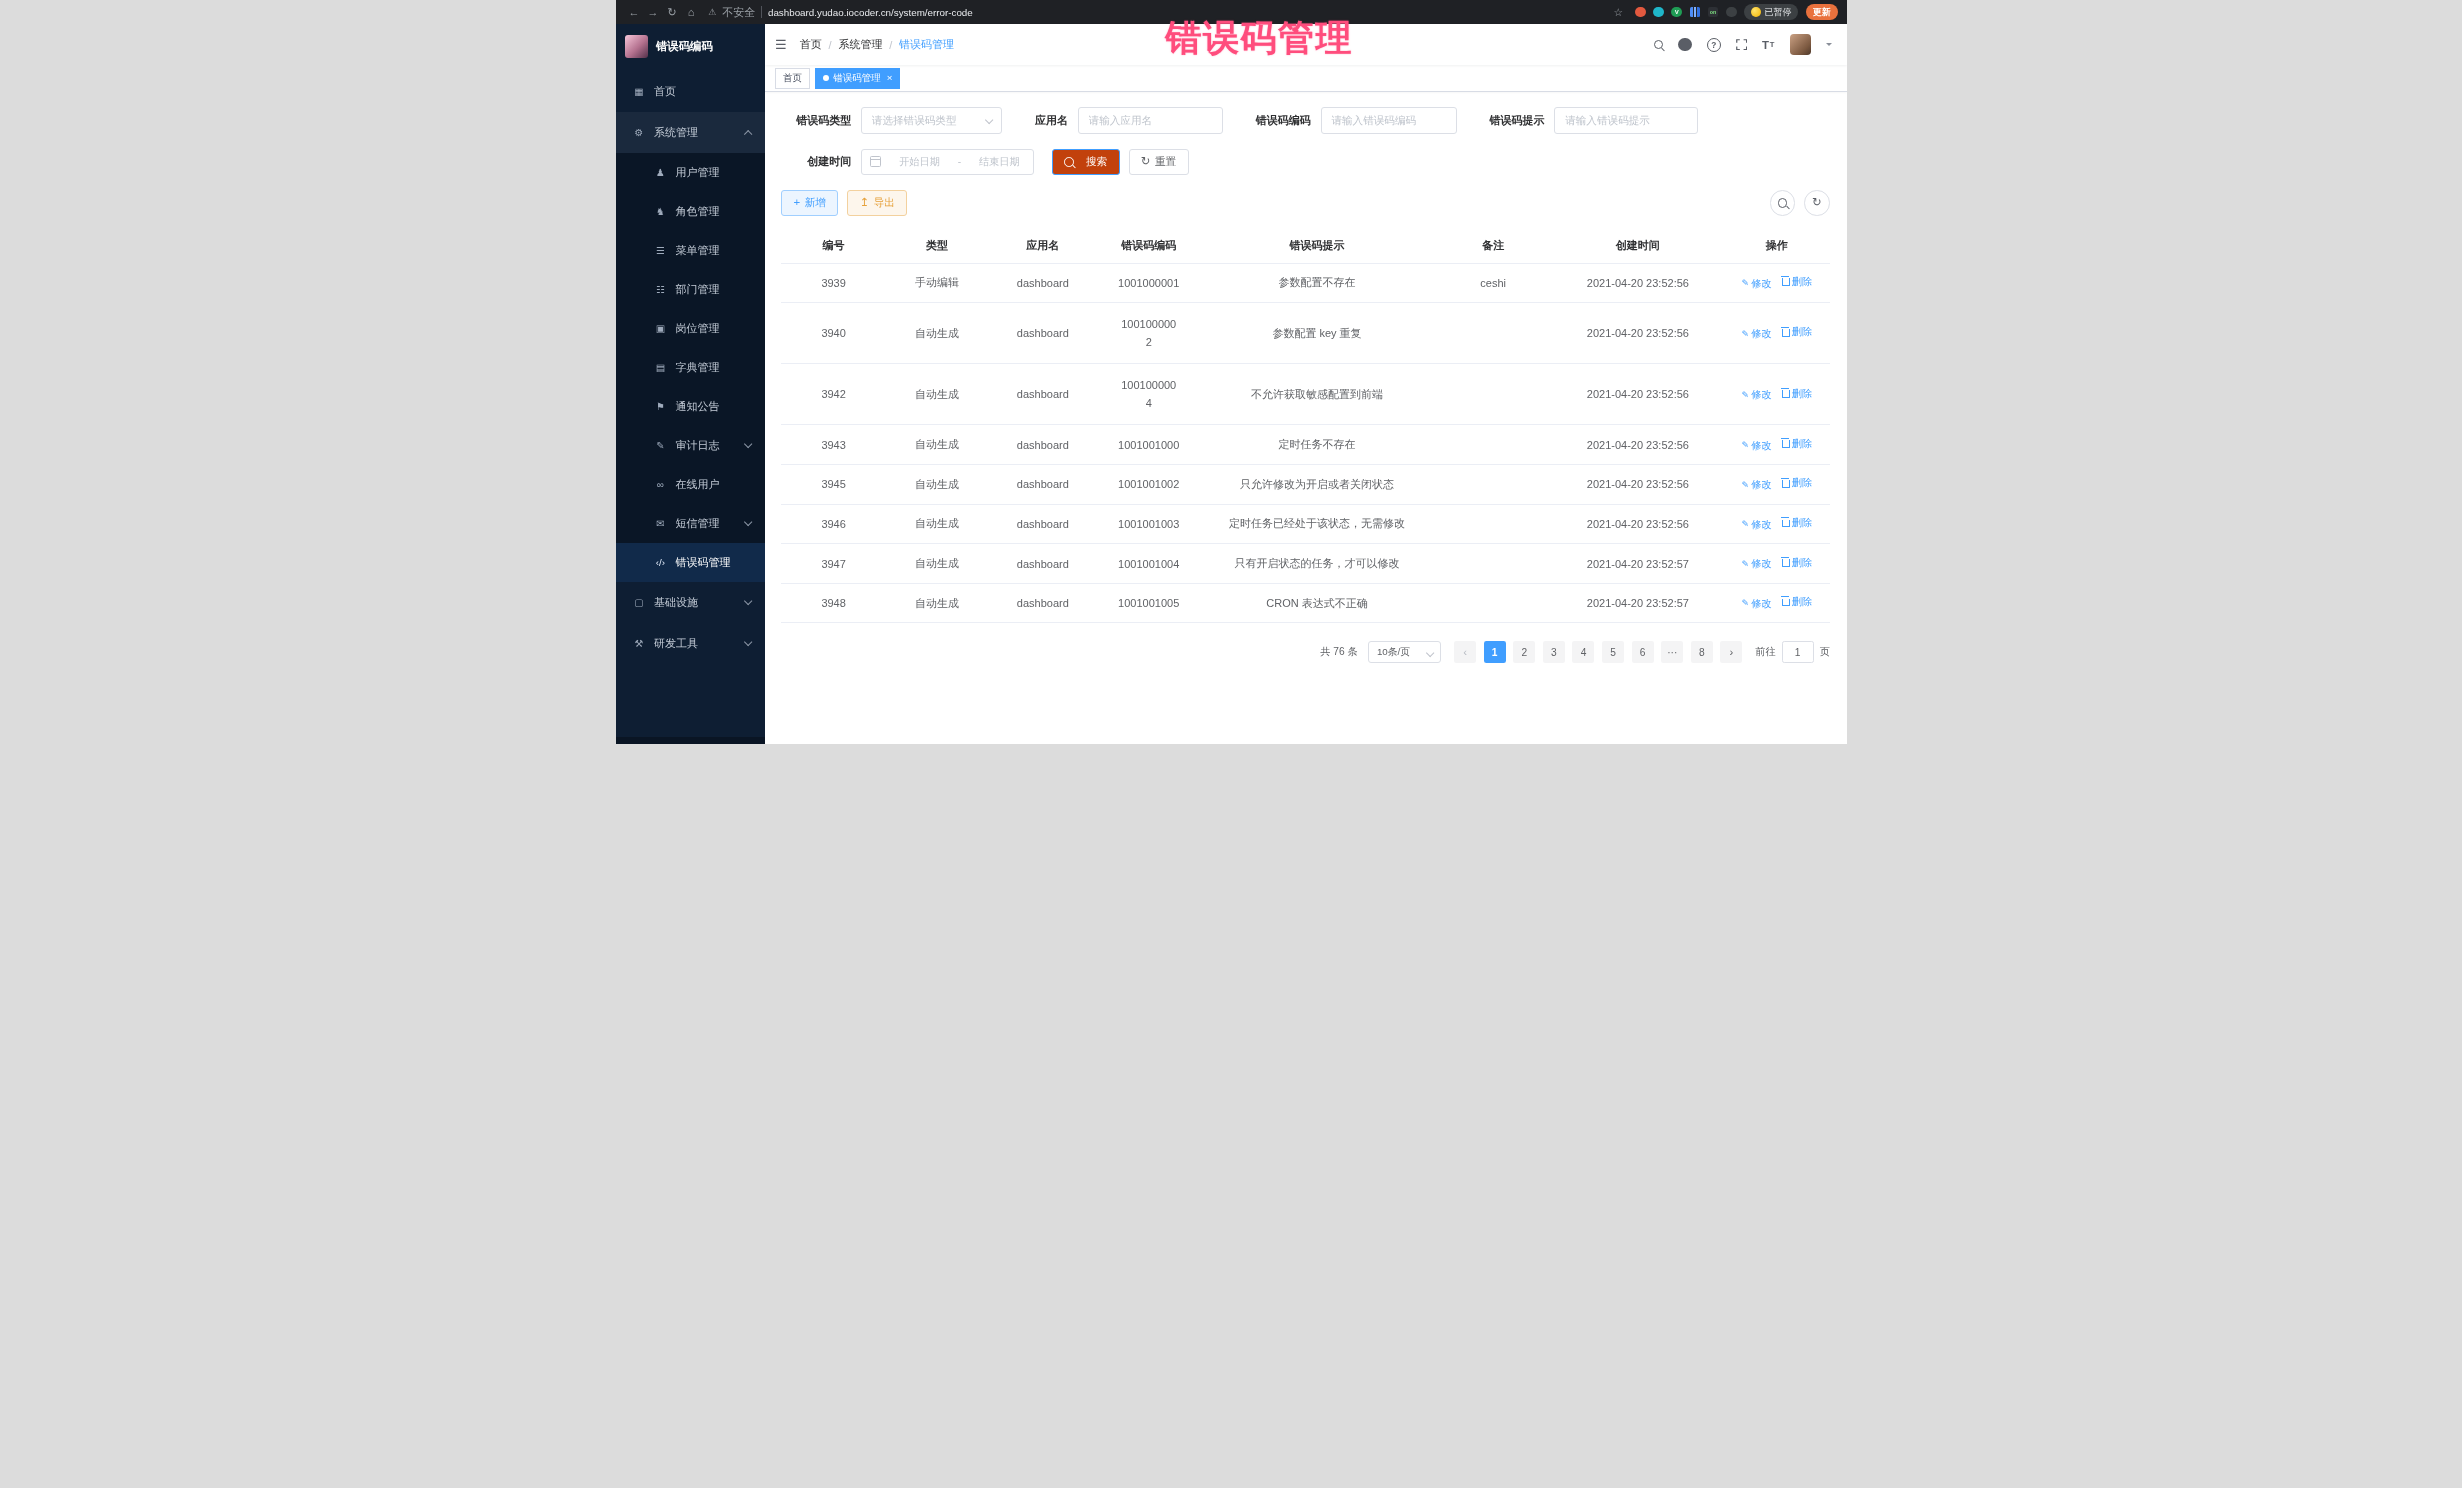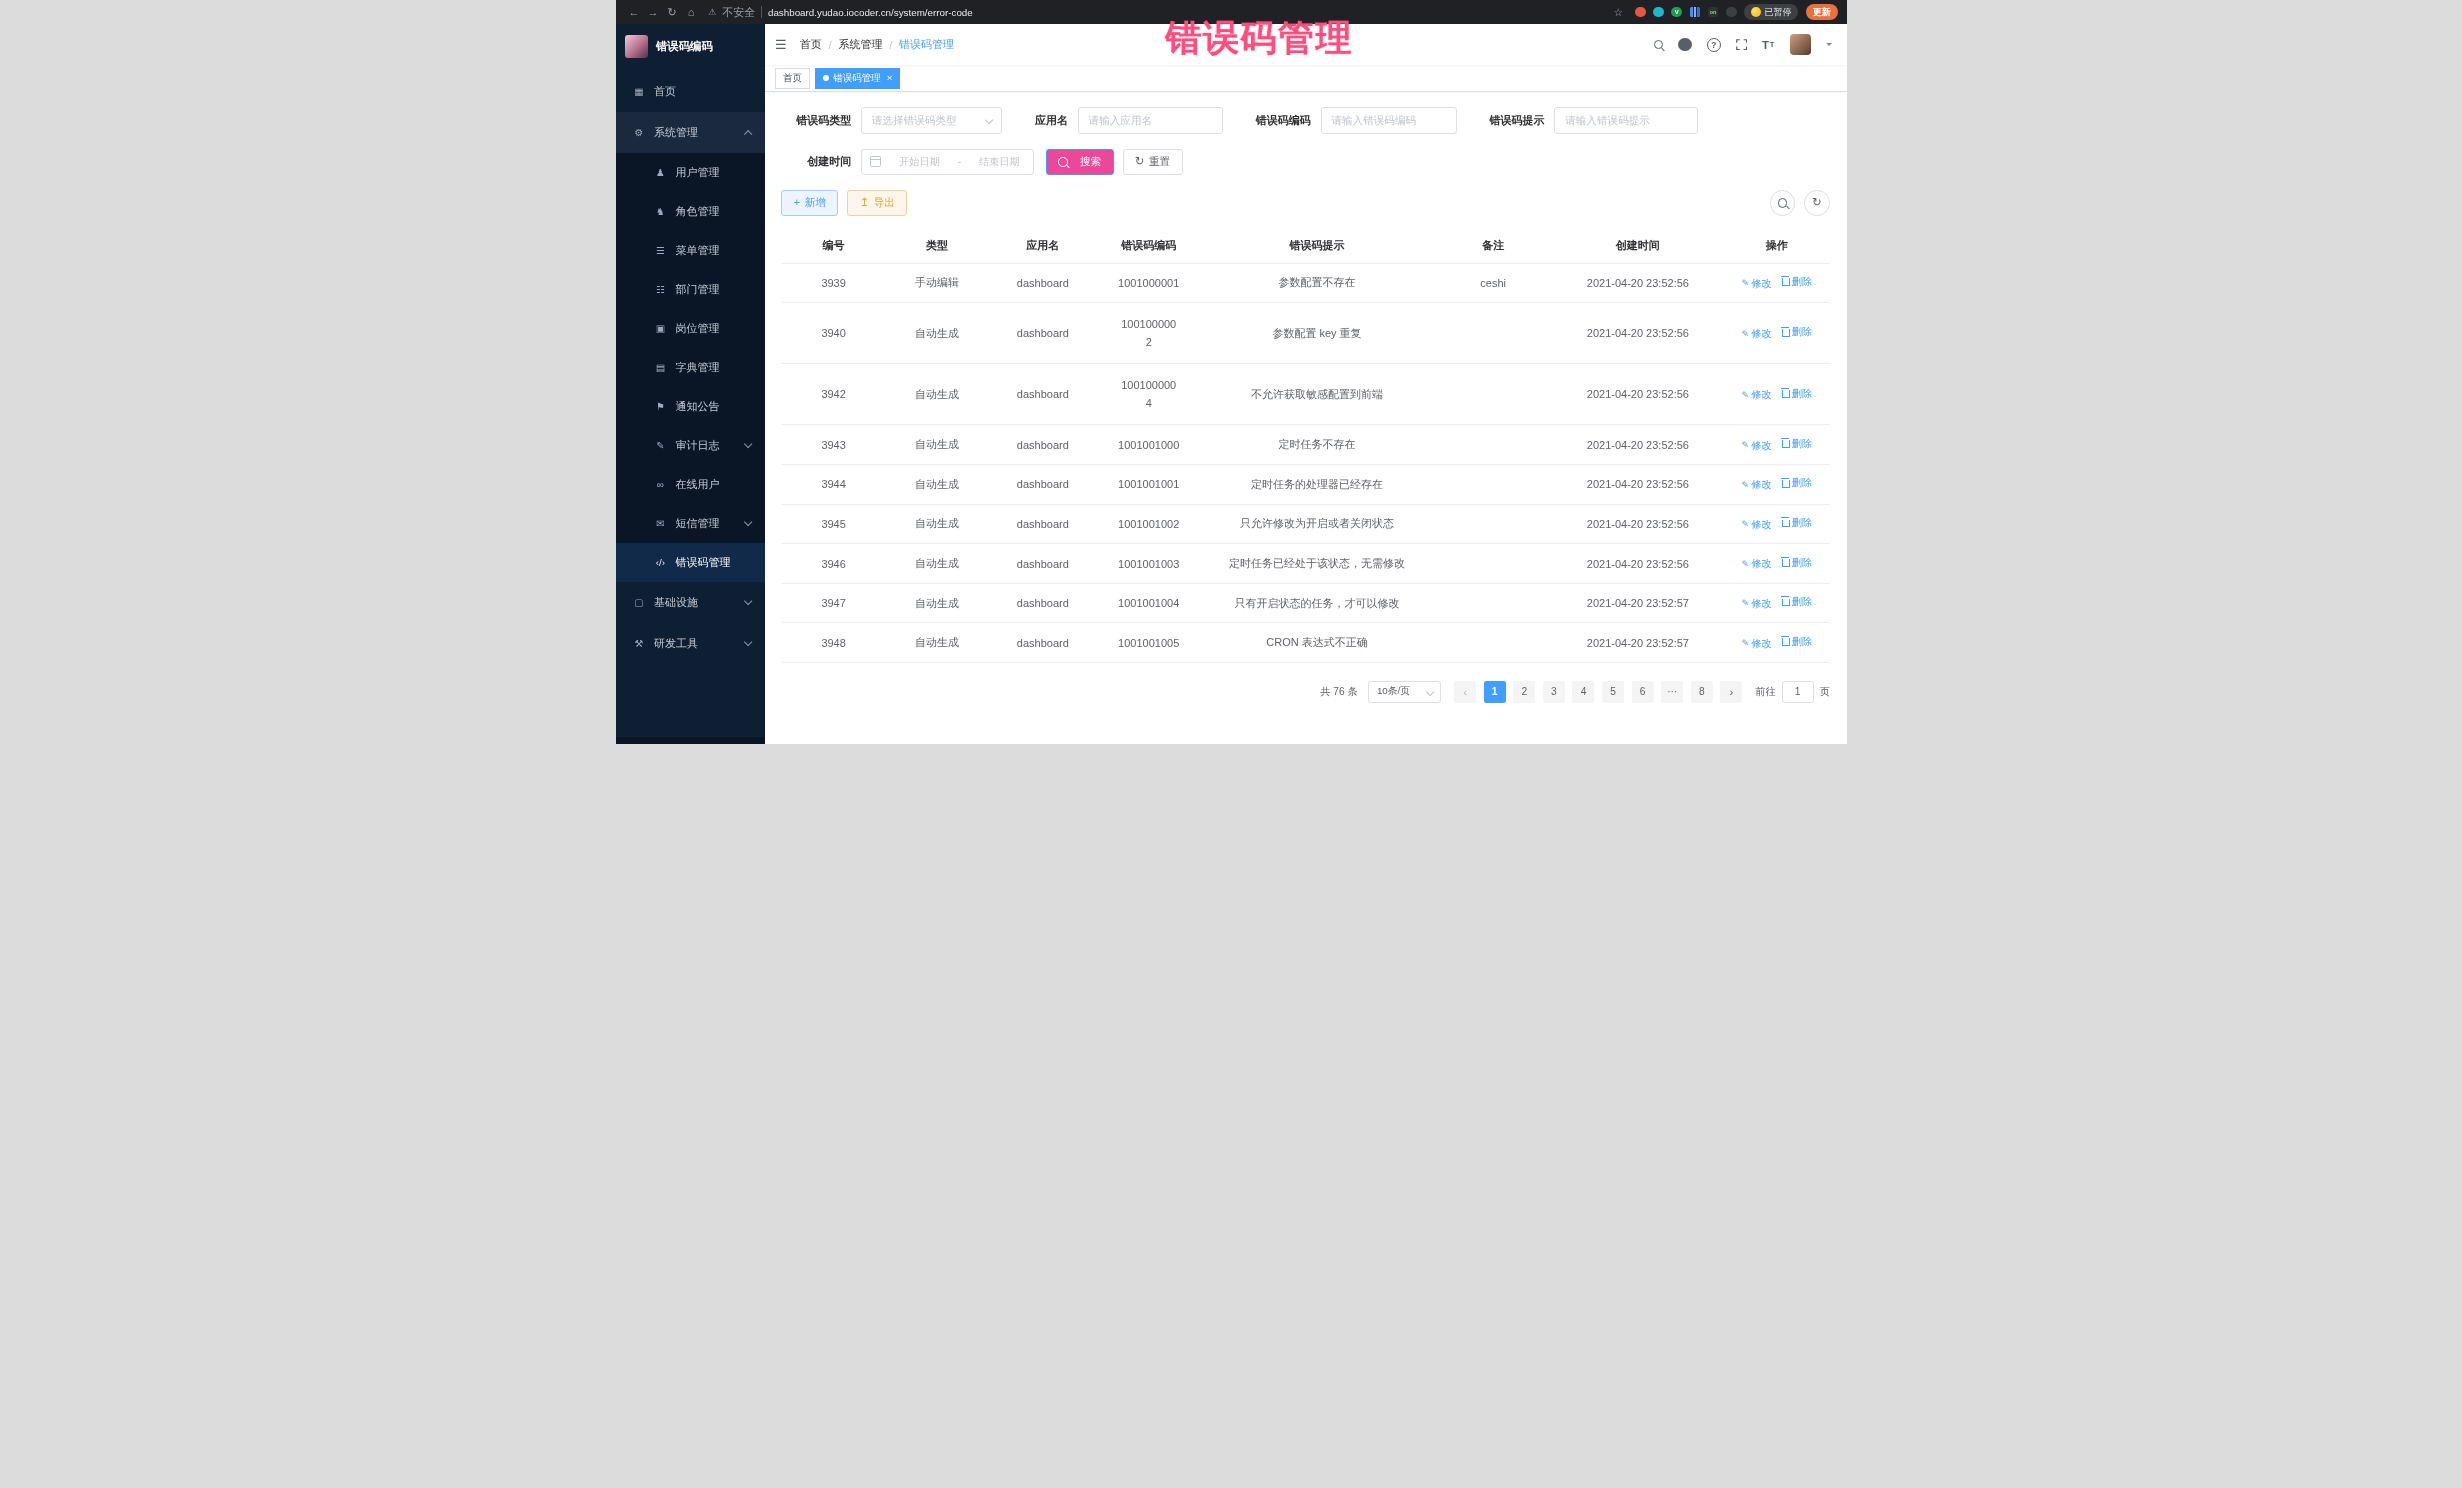--- a/index.html
+++ b/index.html
@@ -88,21 +88,21 @@
   .w-select{width:141px;padding-right:24px;}
   .w-app{width:145px;}
   .w-code{width:136px;}
   .w-hint{width:144px;}
   .sel-caret{position:absolute;right:9.8px;top:9.8px;width:5.3px;height:5.3px;border-right:1px solid #c0c4cc;border-bottom:1px solid #c0c4cc;transform:rotate(45deg);pointer-events:none;}
   .date-range{width:173px;height:26.5px;border:0.8px solid #dcdfe6;border-radius:3px;display:flex;align-items:center;padding:0 7.6px;gap:12px;color:#bfc4cc;font-size:10.2px;box-sizing:border-box;cursor:pointer;}
   .date-part{flex:1;text-align:center;white-space:nowrap;}
   .cal-icon{width:9.8px;height:9px;border:0.9px solid #c0c4cc;border-radius:1.5px;position:relative;flex-shrink:0;}
   .cal-icon::before{content:'';position:absolute;top:1.9px;left:0;right:0;border-top:0.9px solid #c0c4cc;}
   .btn{height:26px;border-radius:3px;font-size:10.6px;display:inline-flex;align-items:center;gap:4.5px;padding:0 11.4px;cursor:pointer;border:0.8px solid transparent;font-family:inherit;white-space:nowrap;}
-  .btn-primary{background:#ec4899;border-color:#409eff;color:#fff;margin-left:12px;gap:12px;}
+  .btn-primary{background:#c2410c;border-color:#409eff;color:#fff;margin-left:18px;gap:12px;}
   .btn-plain{background:#fff;border-color:#dcdfe6;color:#606266;margin-left:9px;}
   .refresh-glyph{font-size:11.4px;line-height:1;}
   .toolbar{margin-top:15px;display:flex;align-items:center;}
   .btn-add{background:#ecf5ff;border-color:#a0cfff;color:#409eff;}
   .btn-export{background:#fdf6ec;border-color:#f3d19e;color:#e6a23c;margin-left:9px;}
   .plus-glyph{font-size:11.4px;line-height:1;}
   .tool-right{margin-left:auto;display:flex;gap:9px;}
   .circle-btn{width:23.5px;height:23.5px;border:0.8px solid #dcdfe6;border-radius:50%;display:flex;align-items:center;justify-content:center;color:#5a5e66;background:#fff;cursor:pointer;}
 
   
@@ -425,36 +425,20 @@
                 <td>2021-04-20 23:52:56</td>
                 <td><a class="op-link">
                     <span class="op-ico">✎</span>
                     <span>修改</span>
                   </a><a class="op-link">
                     <span class="trash"></span>
                     <span>删除</span>
                   </a></td>
               </tr>
               <tr>
-                <td>3944</td>
-                <td>自动生成</td>
-                <td>dashboard</td>
-                <td>1001001001</td>
-                <td>定时任务的处理器已经存在</td>
-                <td></td>
-                <td>2021-04-20 23:52:56</td>
-                <td><a class="op-link">
-                    <span class="op-ico">✎</span>
-                    <span>修改</span>
-                  </a><a class="op-link">
-                    <span class="trash"></span>
-                    <span>删除</span>
-                  </a></td>
-              </tr>
-              <tr>
                 <td>3945</td>
                 <td>自动生成</td>
                 <td>dashboard</td>
                 <td>1001001002</td>
                 <td>只允许修改为开启或者关闭状态</td>
                 <td></td>
                 <td>2021-04-20 23:52:56</td>
                 <td><a class="op-link">
                     <span class="op-ico">✎</span>
                     <span>修改</span>

